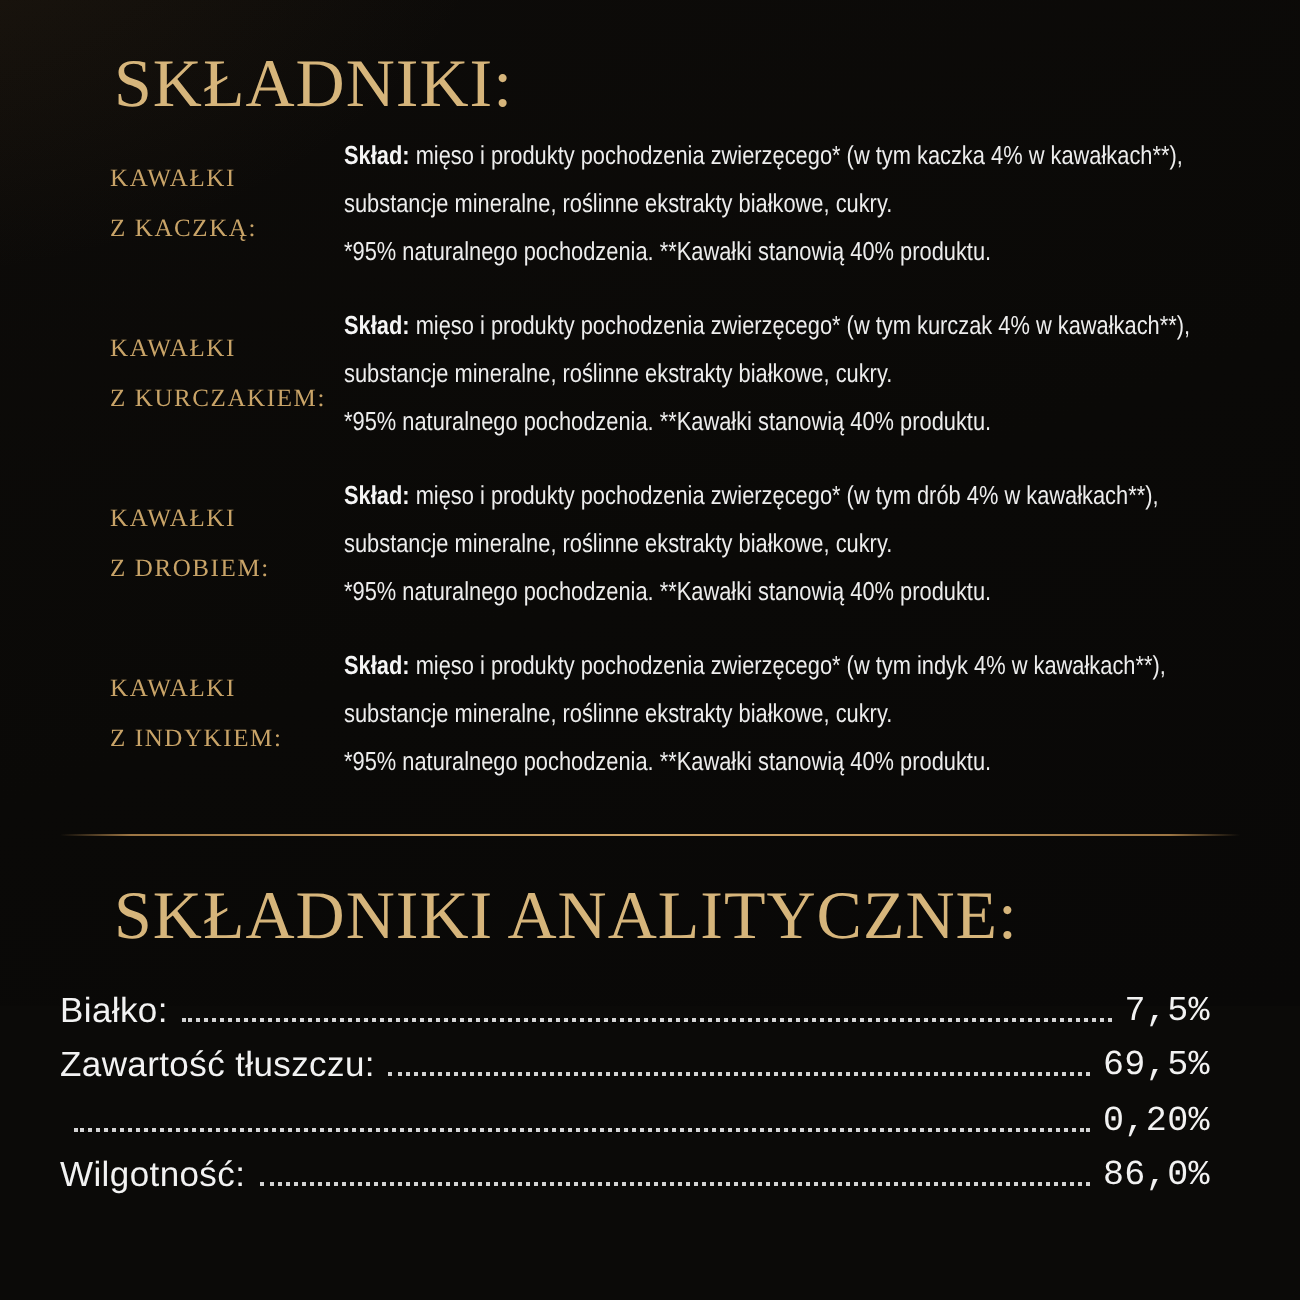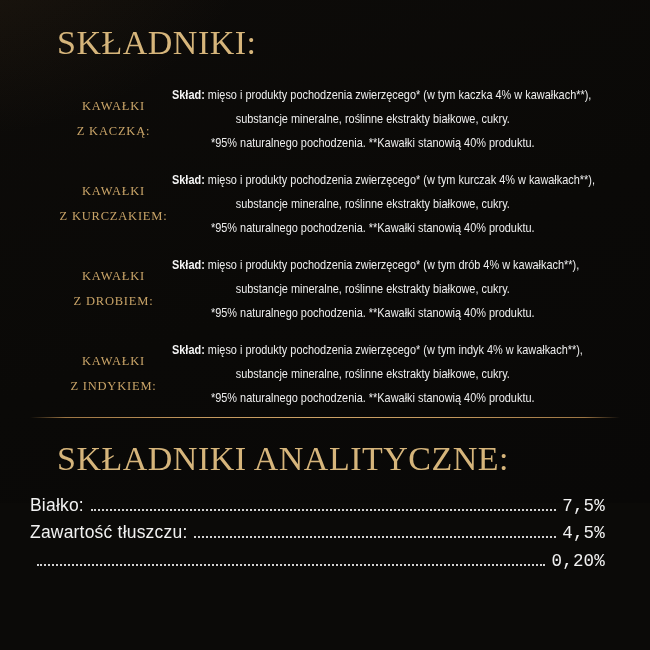--- a/index.html
+++ b/index.html
@@ -26,21 +26,21 @@
     font-size: 34px;
     line-height: 1;
     letter-spacing: 0.5px;
     color: #d6b57b;
     white-space: nowrap;
   }
   .heading.h1 { top: 26px; }
   .heading.h2 { top: 442px; }
 
   
-  .sections { position: absolute; top: 83px; left: 0; right: 0; text-align: center; }
+  .sections { position: absolute; top: 66px; left: 0; right: 0; }
   .section { display: flex; align-items: flex-start; margin-bottom: 13px; }
   .section-label {
     width: 117px;
     margin-left: 55px;
     padding-top: 11px;
     flex: none;
     font-family: "Liberation Serif", serif;
     font-size: 12.5px;
     line-height: 25px;
     letter-spacing: 0.8px;
@@ -146,21 +146,26 @@
 
   <div class="rows">
     <div class="row">
       <span class="row-label">Białko:</span>
       <span class="row-leader"></span>
       <span class="row-value">7,5%</span>
     </div>
     <div class="row">
       <span class="row-label">Zawartość tłuszczu:</span>
       <span class="row-leader"></span>
-      <span class="row-value">4,5%</span>
+      <span class="row-value">69,5%</span>
     </div>
     <div class="row">
       <span class="row-leader"></span>
       <span class="row-value">0,20%</span>
+    </div>
+    <div class="row">
+      <span class="row-label">Wilgotność:</span>
+      <span class="row-leader"></span>
+      <span class="row-value">86,0%</span>
     </div>
   </div>
 
 </div>
 
 </body></html>

